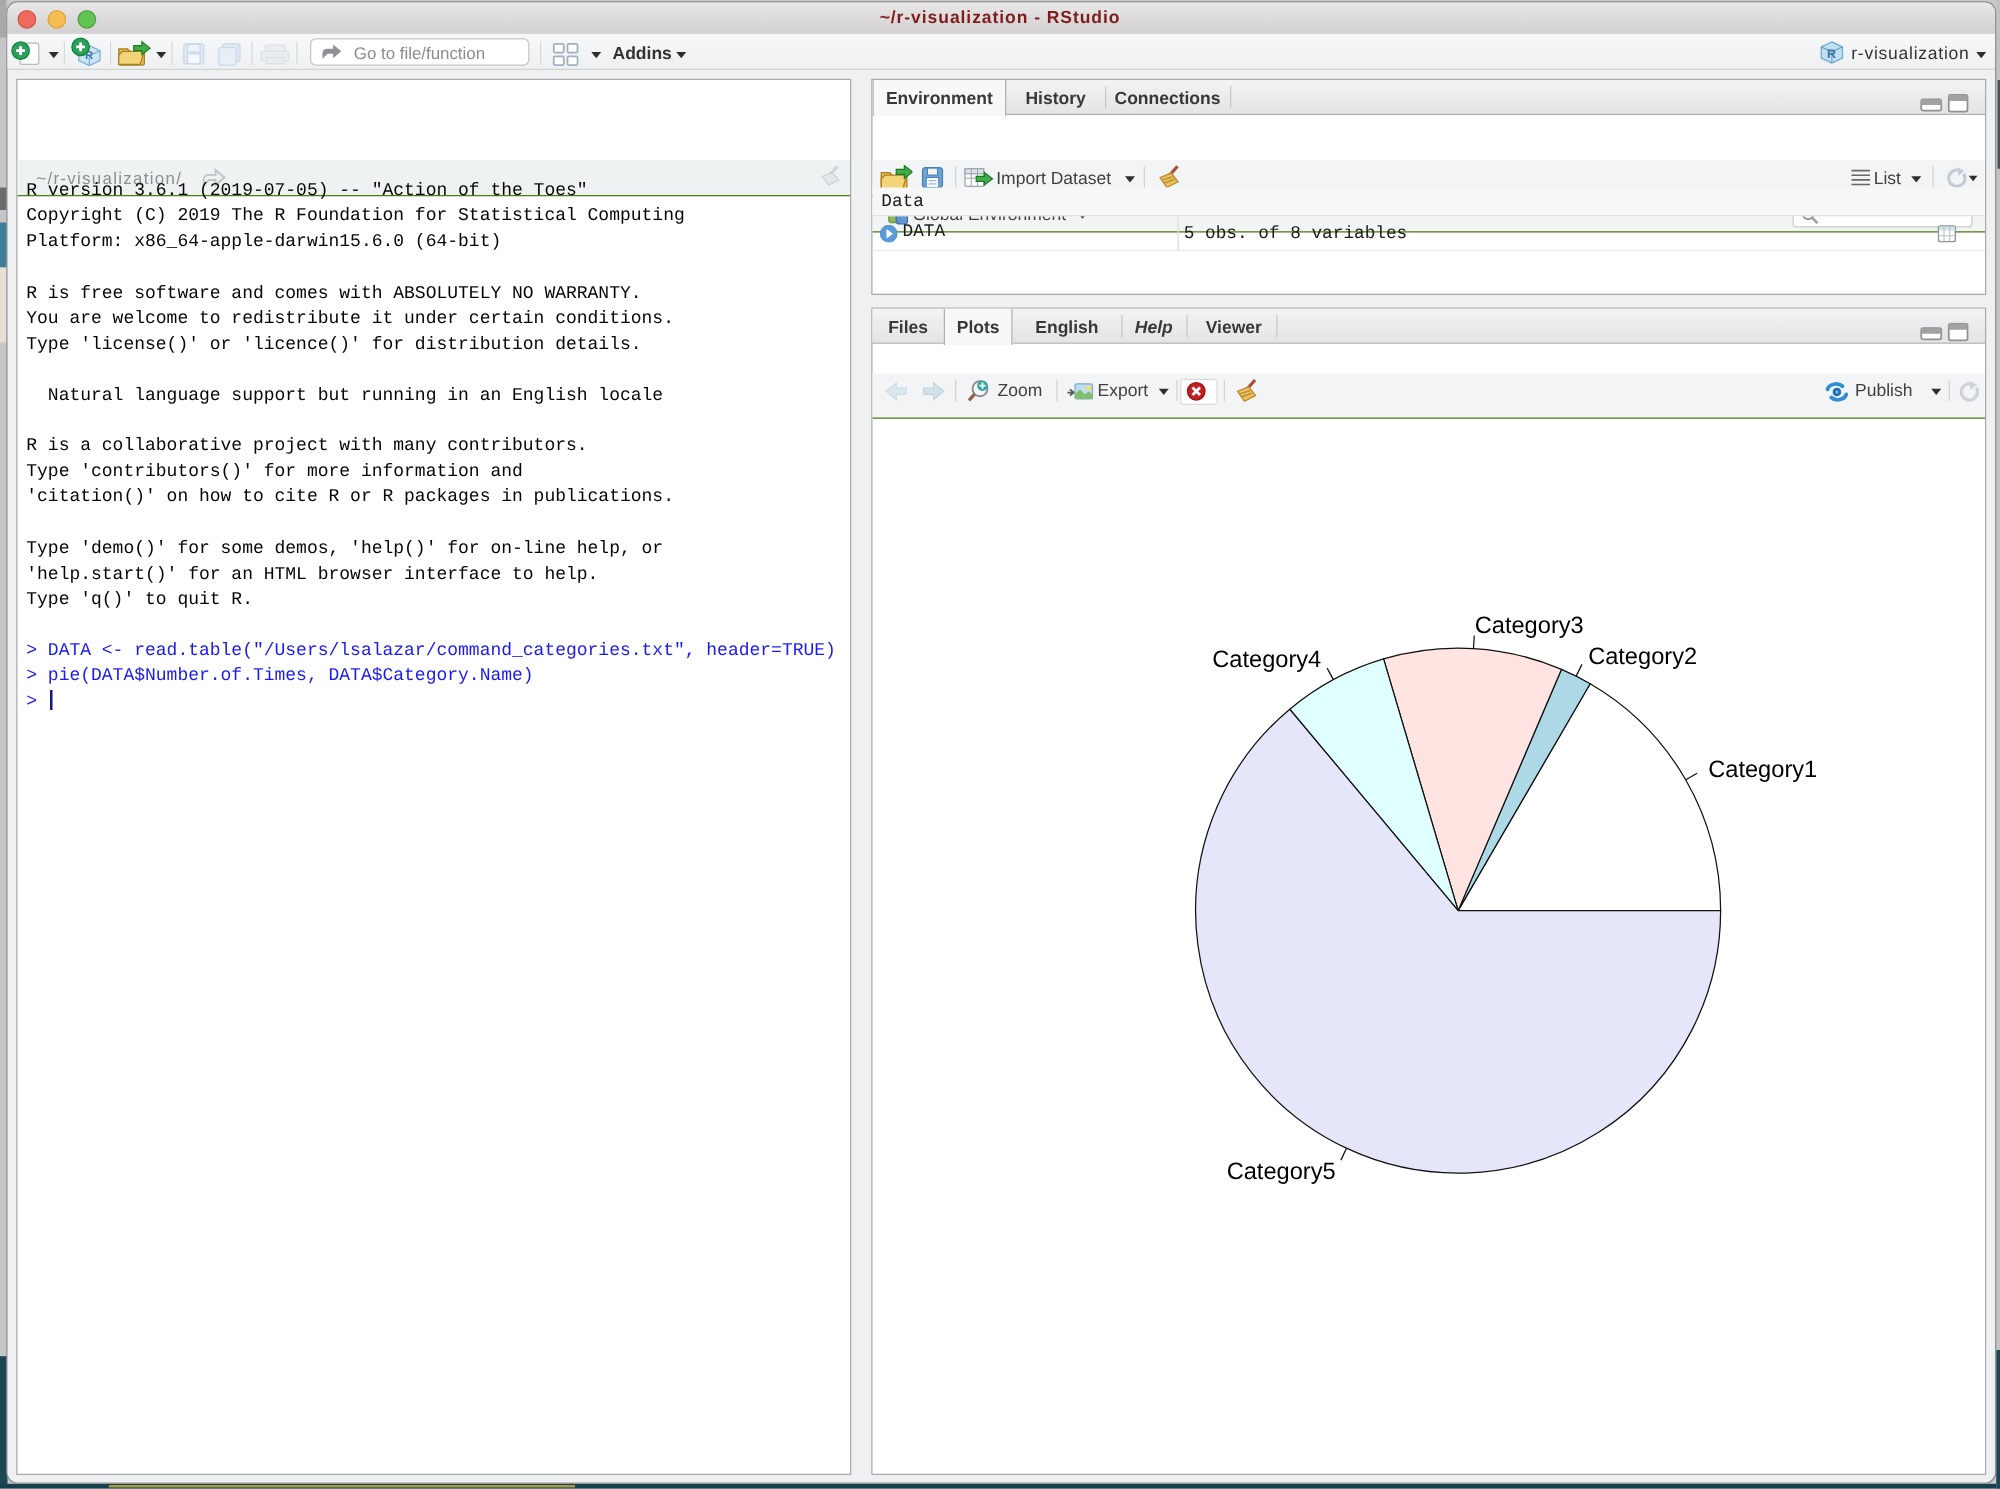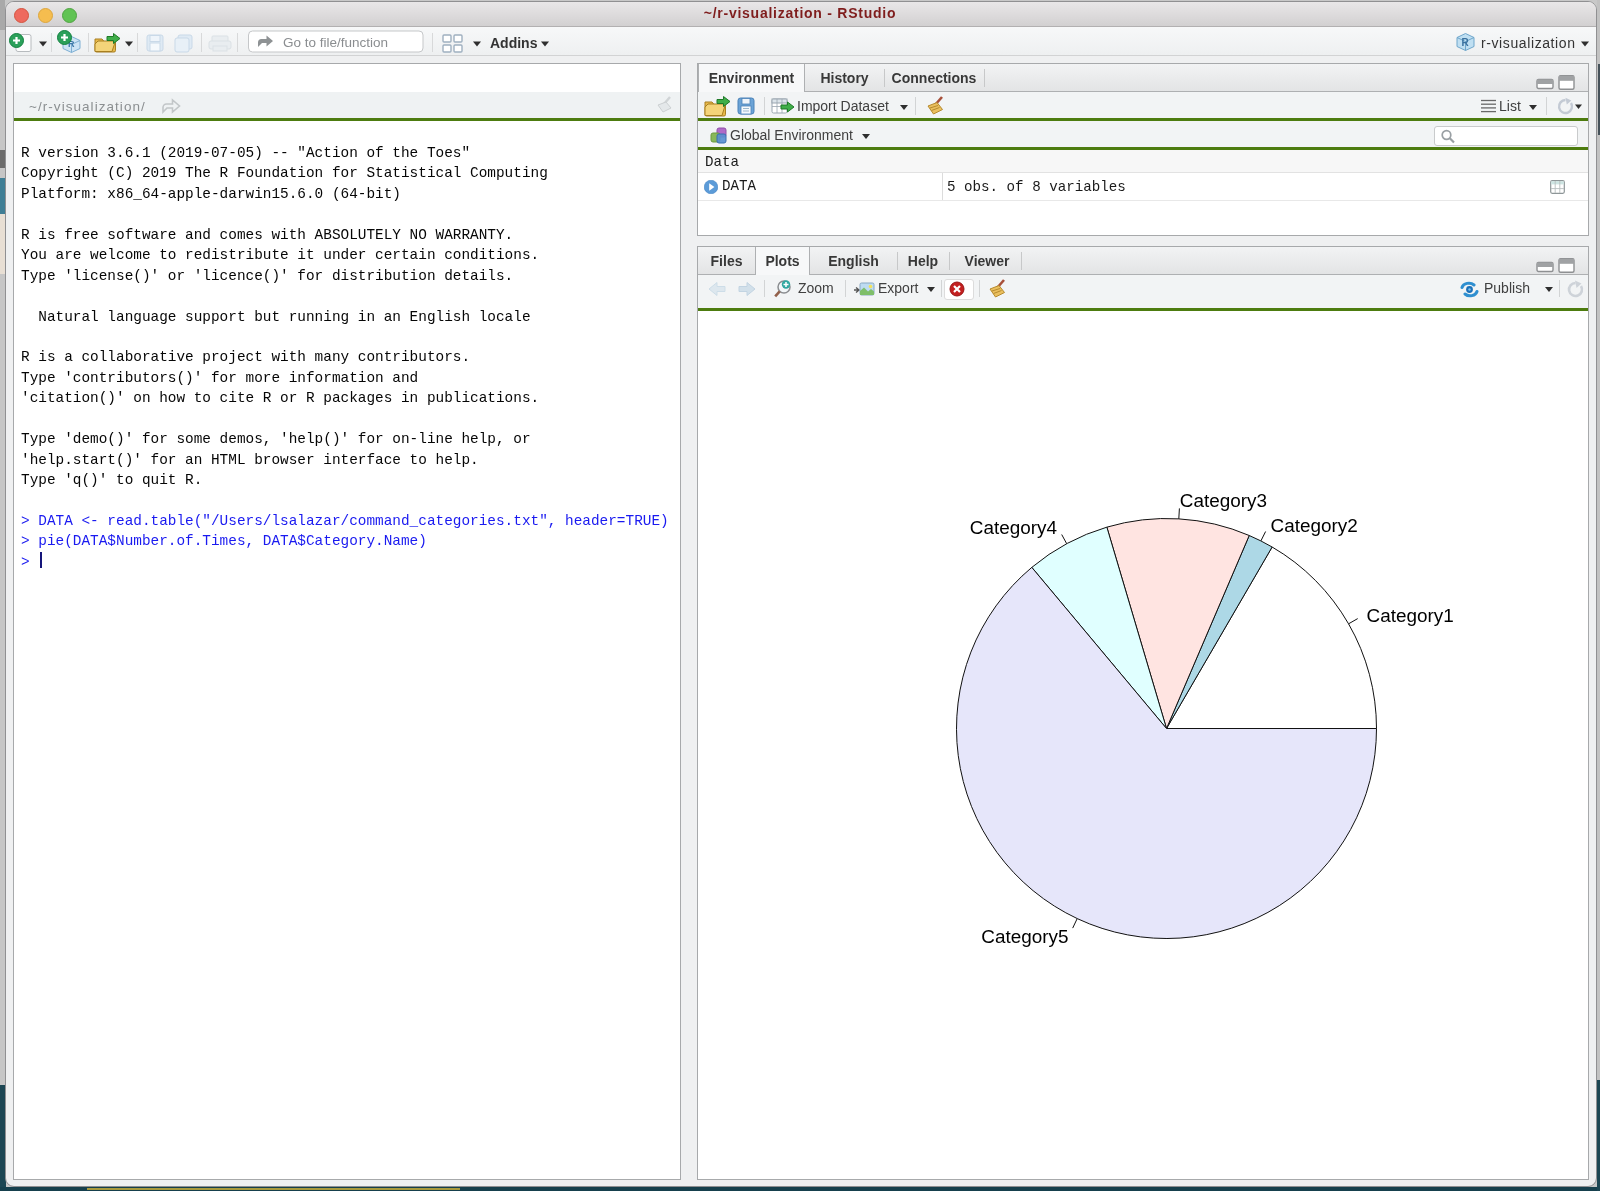--- a/index.html
+++ b/index.html
@@ -7,21 +7,21 @@
        font-family:"Liberation Sans", sans-serif;background:#c8c8c8;}
   .abs{position:absolute;}
   .pane{position:absolute;background:#fff;border:1px solid #a7a9ab;box-sizing:border-box;}
   .tabbar{position:absolute;left:0;right:0;top:0;height:28px;
           background:linear-gradient(#f2f3f4,#e3e4e5);border-bottom:1px solid #aeb0b2;box-sizing:border-box;}
   .tab{position:absolute;top:0;height:28px;line-height:28px;font-size:14px;font-weight:700;
        color:#383838;text-align:center;}
   .tab.active{background:#f7f8f9;border-left:1px solid #aeb0b2;border-right:1px solid #aeb0b2;
        height:29px;box-sizing:border-box;}
   .tabsep{position:absolute;top:5px;height:18px;width:1px;background:#c7c8c9;}
-  .toolrow{position:absolute;left:0;right:0;background:#f2f4f5;border-bottom:3px solid #4d7c0f;box-sizing:border-box;}
+  .toolrow{position:absolute;left:0;right:0;background:#f2f4f5;border-bottom:1px solid #4d7c0f;box-sizing:border-box;margin-top:36px;}
   .tsep{position:absolute;width:1px;background:#d2d4d5;}
   .tlabel{font-size:14px;color:#404040;}
   .caret{position:absolute;width:0;height:0;border-left:4px solid transparent;border-right:4px solid transparent;border-top:5px solid #2e2e2e;}
   .mono{font-family:"Liberation Mono", monospace;}
   .x-close{font-size:13px;color:#9a9a9a;font-weight:400;}
 </style>
 </head>
 <body>
 
 <div class="abs" style="left:0;top:0;width:5px;height:1191px;background:#c6c6c6;"></div>
@@ -244,33 +244,33 @@
       <line x1="1" y1="8.6" x2="14" y2="8.6" stroke="#b8bec0" stroke-width="0.9"></line>
     </svg>
   </div>
 </div>
 
 <div class="pane" style="left:697px;top:246px;width:892px;height:933.5px;">
   <div class="tabbar">
     <div class="tab" style="left:0;width:57px;">Files</div>
     <div class="tab active" style="left:57px;width:55px;">Plots</div>
     <div class="tab" style="left:112px;width:87px;">English</div>
-    <div class="tab" style="left:199px;width:52px;">Help</div>
+    <div class="tab" style="left:199px;width:52px;font-style:italic;">Help</div>
     <div class="tab" style="left:253px;width:72px;">Viewer</div>
     <div class="tabsep" style="left:199px;"></div>
     <div class="tabsep" style="left:251px;"></div>
     <div class="tabsep" style="left:323px;"></div>
     <svg class="abs" style="left:838px;top:11px;" width="42" height="16" viewBox="0 0 42 16">
       <rect x="1" y="4.5" width="16" height="9" rx="1.5" fill="#fff" stroke="#8e9092" stroke-width="1.4"></rect>
       <rect x="1" y="4.5" width="16" height="4.5" fill="#a0a2a4"></rect>
       <rect x="23" y="0.8" width="15" height="13.5" rx="1.5" fill="#fff" stroke="#8e9092" stroke-width="1.4"></rect>
       <rect x="23" y="0.8" width="15" height="5" fill="#a0a2a4"></rect>
     </svg>
   </div>
-  <div class="toolrow" style="top:28px;height:36px;">
+  <div class="toolrow" style="top:16px;height:36px;">
     <svg class="abs" style="left:10px;top:6px;" width="48" height="16" viewBox="0 0 48 16">
       <path d="M9,1.5 v4 h8 v5 h-8 v4 l-8,-6.5 z" fill="#dde7ee" stroke="#cdddE8"></path>
       <path d="M39,1.5 v4 h-8 v5 h8 v4 l8,-6.5 z" fill="#d2e0ea" stroke="#c2d4e2"></path>
     </svg>
     <svg class="abs" style="left:75px;top:4px;" width="19" height="20" viewBox="0 0 19 20">
       <circle cx="11" cy="8" r="6" fill="#f2f6f8" stroke="#8a8d90" stroke-width="1.5"></circle>
       <line x1="6.7" y1="12.3" x2="2.2" y2="17.3" stroke="#92604a" stroke-width="2.6"></line>
       <circle cx="13" cy="5.5" r="4.2" fill="#2fa7a0"></circle>
       <path d="M10.5,5.5 h5 M13,3 v5" stroke="#fff" stroke-width="1.5"></path>
     </svg>

